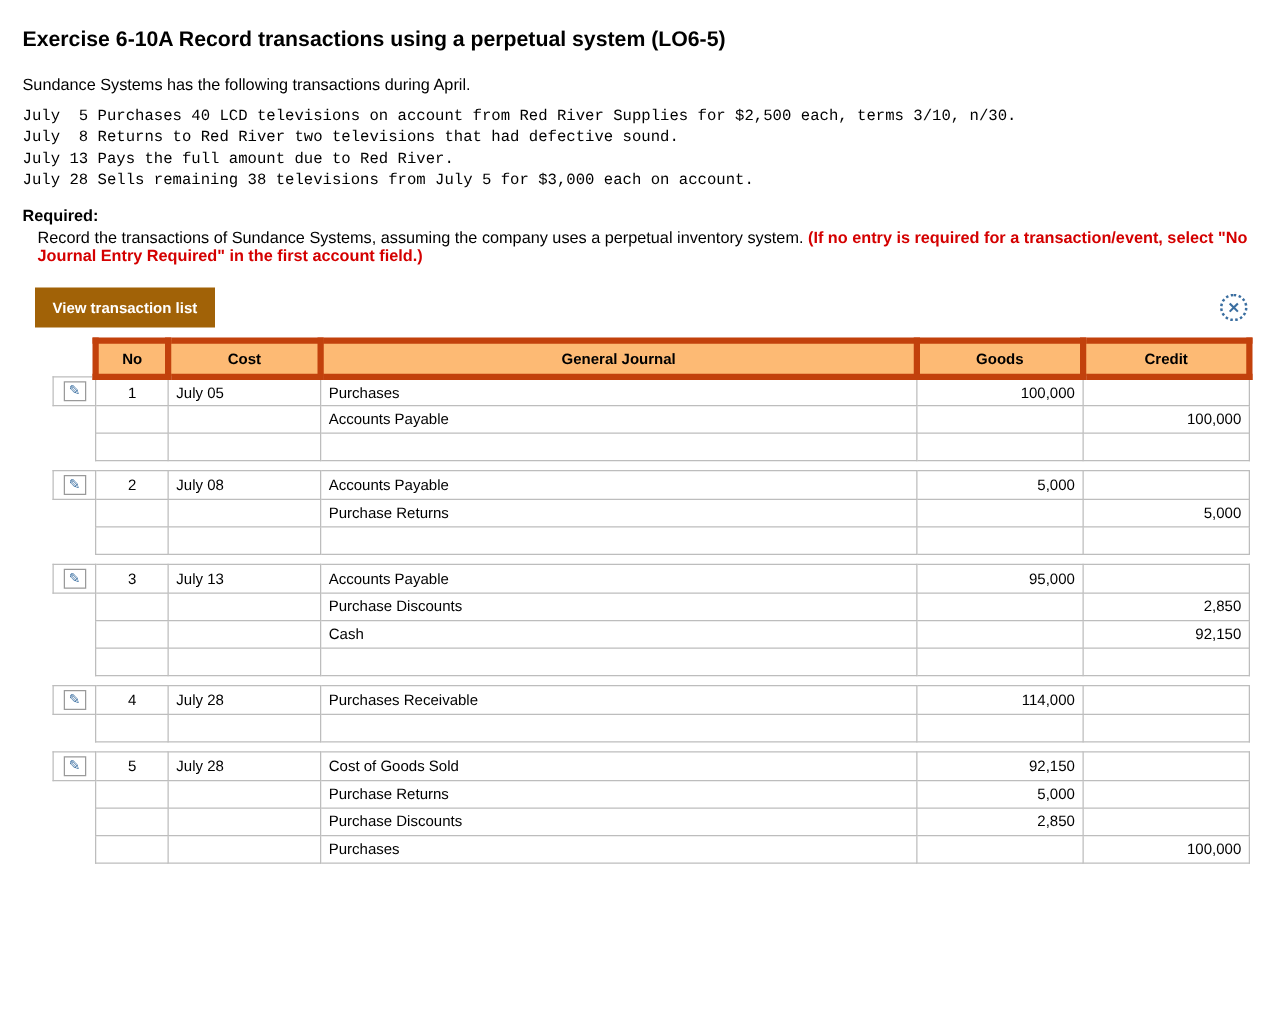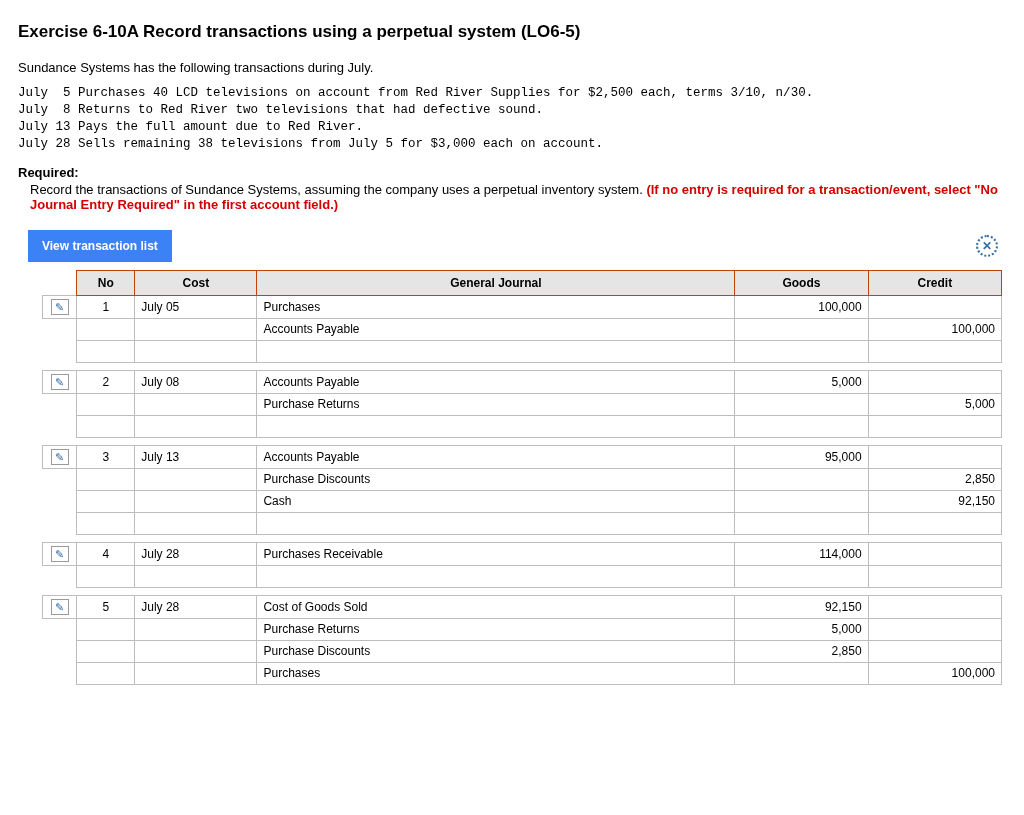--- a/index.html
+++ b/index.html
@@ -29,21 +29,21 @@
   .req-text { margin: 2px 0 10px 12px; }
   .red { color: #d40000; font-weight: bold; }
 
   .btn-row {
     display: flex;
     align-items: center;
     margin: 18px 0 8px 10px;
     gap: 8px;
   }
   .tab-btn {
-    background: #3b82f6;
+    background: #a16207;
     color: #fff;
     font-size: 12px;
     font-weight: bold;
     padding: 9px 14px;
     border: none;
     cursor: pointer;
   }
   .spacer { flex: 1; }
   .close-btn {
     width: 22px; height: 22px;
@@ -55,26 +55,26 @@
     font-weight: bold;
     cursor: pointer;
     margin-right: 8px;
   }
   .jr-wrap { margin: 6px 0 0 24px; }
   table.journal {
     border-collapse: collapse;
     width: 960px;
   }
   table.journal th {
-    background: #e5e5e5;
+    background: #fdba74;
     color: #000;
     font-weight: bold;
     font-size: 12px;
     text-align: center;
-    border: 1px solid #c2410c;
+    border: 5px solid #c2410c;
     padding: 5px 6px;
   }
   table.journal td {
     border: 1px solid #bdbdbd;
     padding: 3px 6px;
     font-size: 12px;
     height: 22px;
     background: #fff;
   }
   col.c-edit  { width: 26px; }
@@ -99,21 +99,21 @@
   td.date-col { text-align: left; }
   td.amt      { text-align: right; }
   td.indent1  { padding-left: 22px; }
   tr.empty td { border: none; height: 8px; padding: 0; background: transparent; }
 </style>
 </head>
 <body>
 
 <div class="title">Exercise 6-10A Record transactions using a perpetual system (LO6-5)</div>
 
-<div class="intro">Sundance Systems has the following transactions during July.</div>
+<div class="intro">Sundance Systems has the following transactions during April.</div>
 
 <div class="mono">July  5 Purchases 40 LCD televisions on account from Red River Supplies for $2,500 each, terms 3/10, n/30.
 July  8 Returns to Red River two televisions that had defective sound.
 July 13 Pays the full amount due to Red River.
 July 28 Sells remaining 38 televisions from July 5 for $3,000 each on account.</div>
 
 <div class="req-head">Required:</div>
 <div class="req-text">
   <span>Record the transactions of Sundance Systems, assuming the company uses a perpetual inventory system. </span><span class="red">(If no entry is required for a transaction/event, select "No Journal Entry Required" in the first account field.)</span>
 </div>

